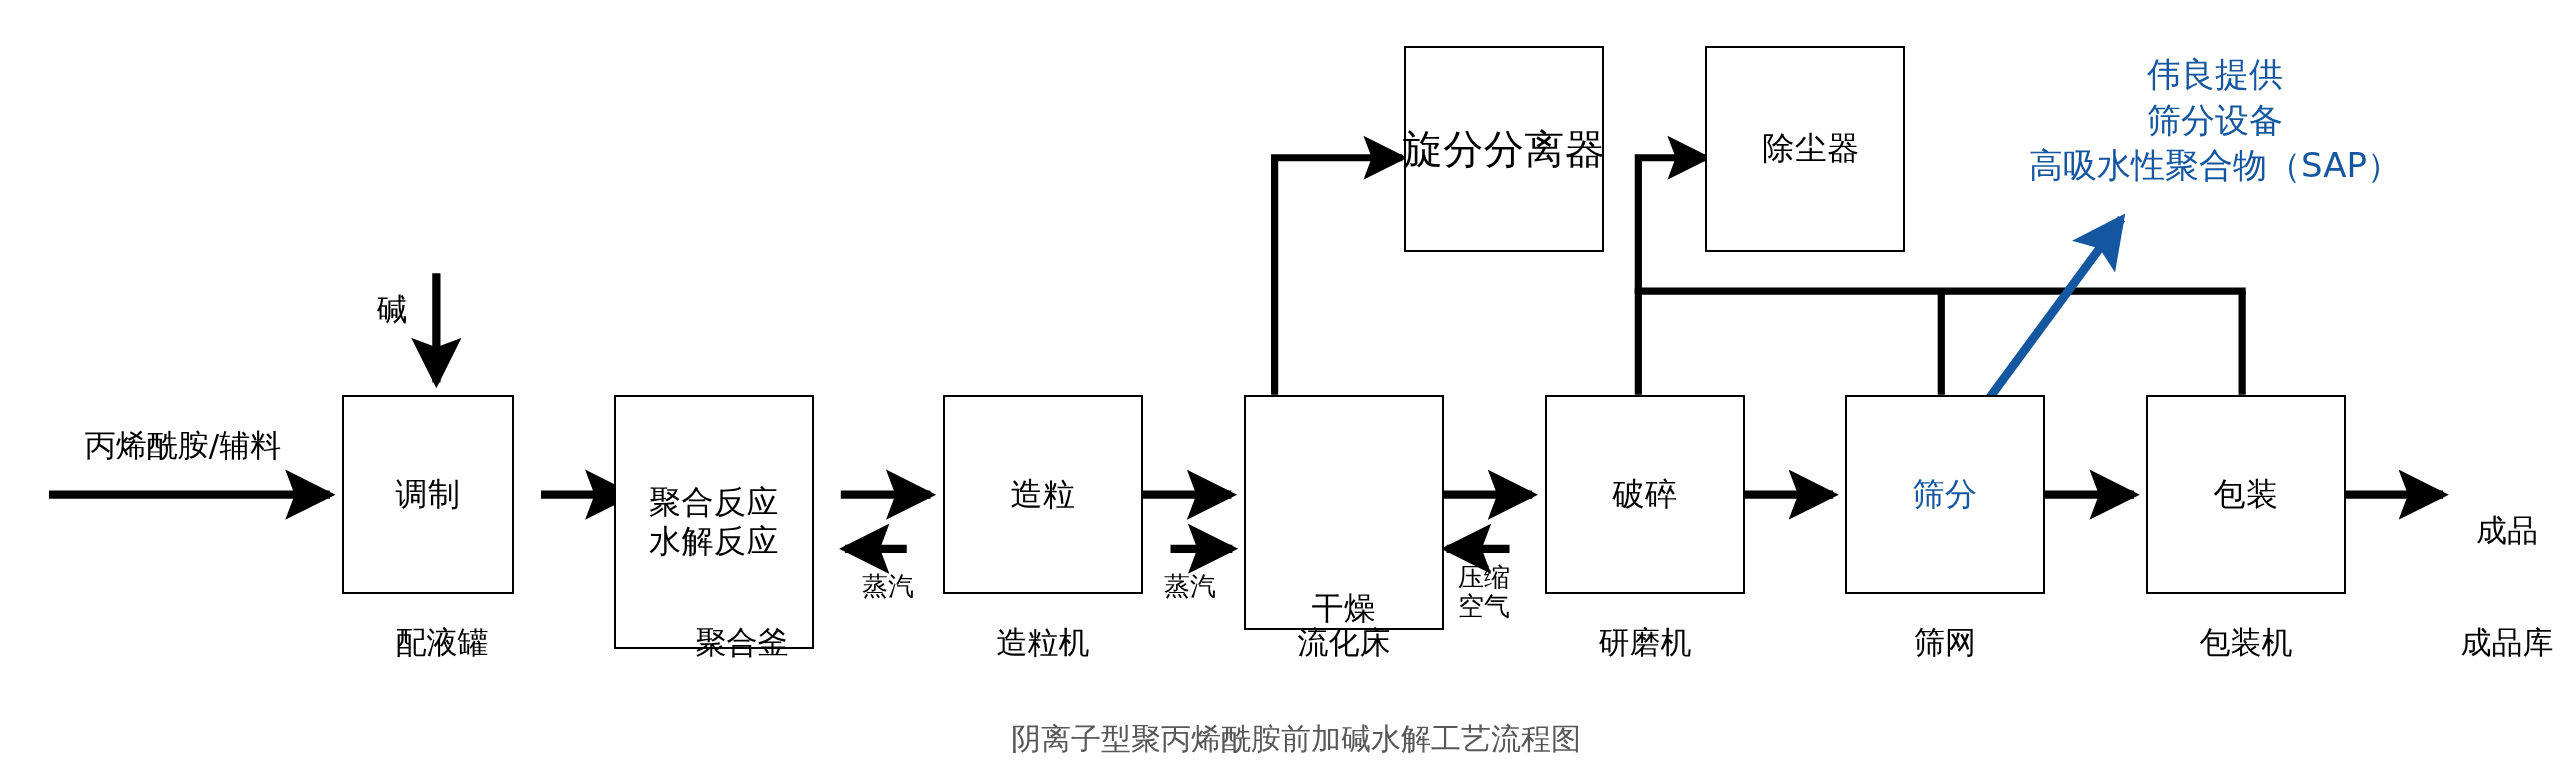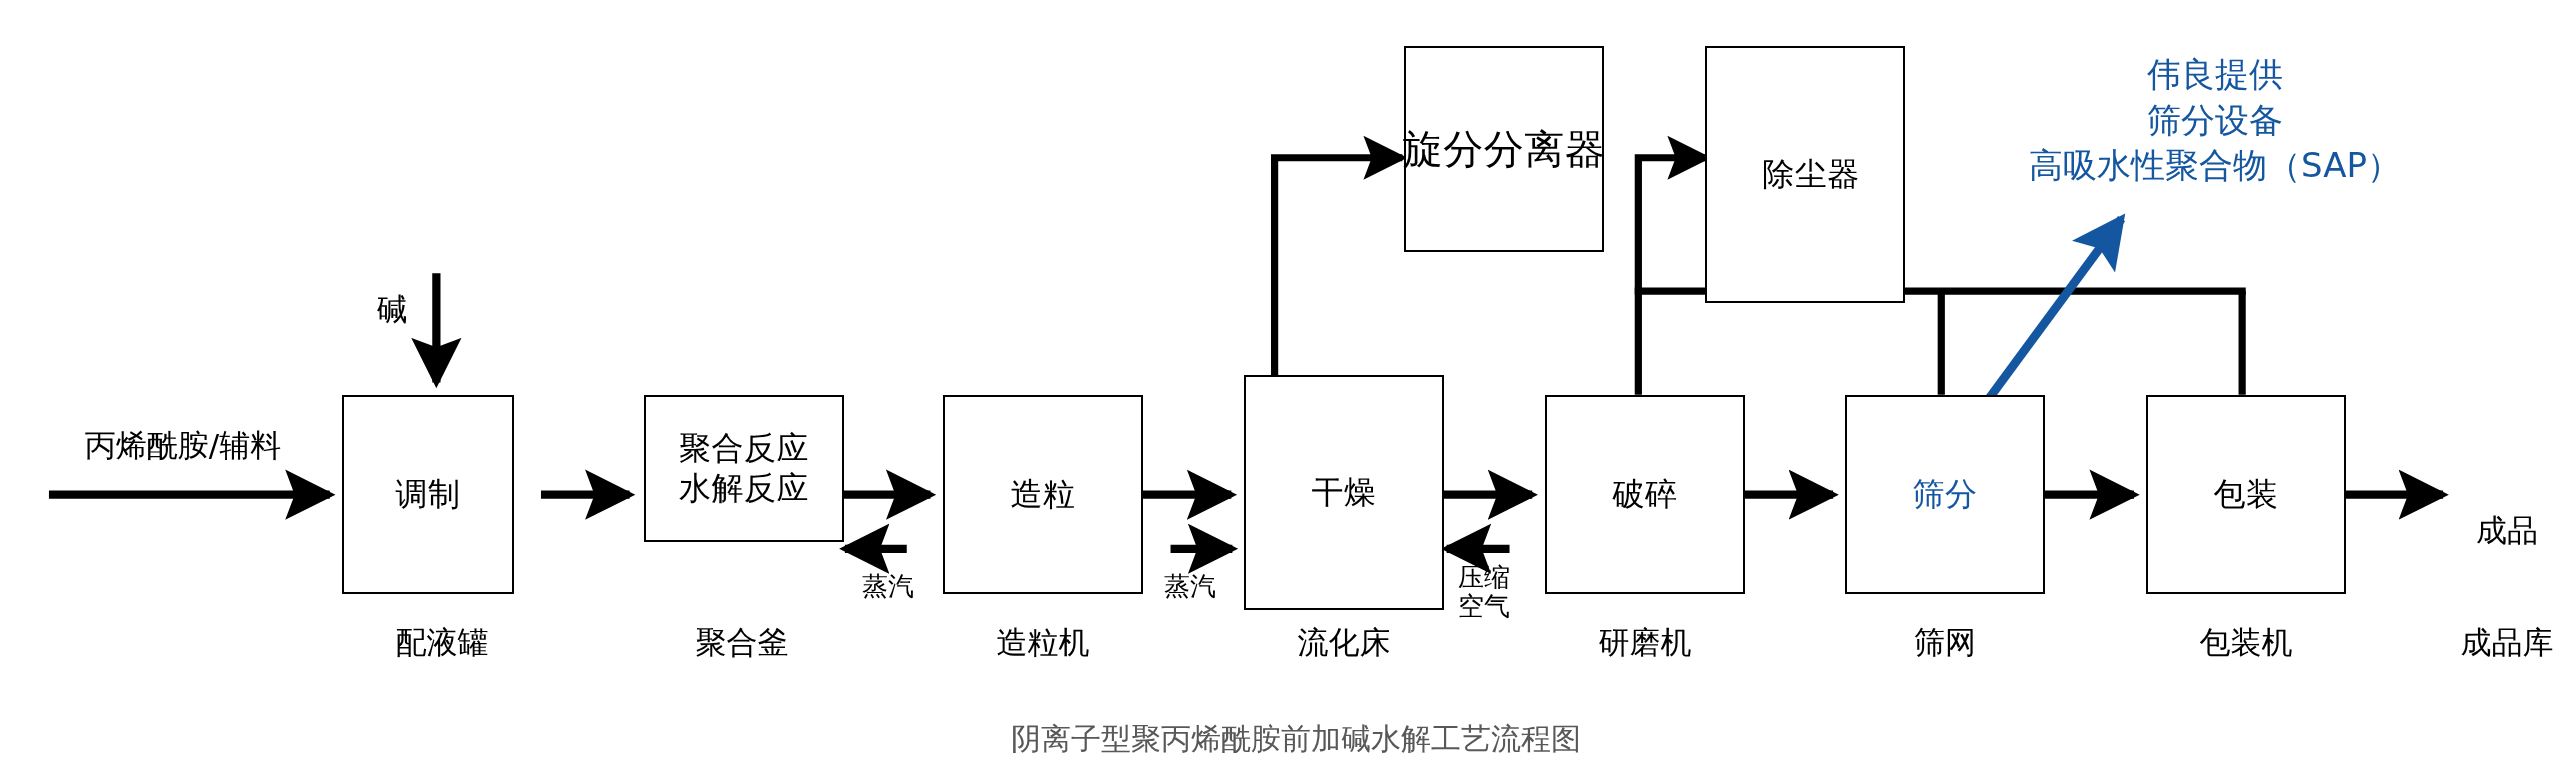--- a/index.html
+++ b/index.html
@@ -150,32 +150,32 @@
     <line x1="3788" y1="872" x2="4118" y2="424" stroke="#1457a0" stroke-width="17" marker-end="url(#ahb)"></line>
   </g>
 </svg>
 </div>
 
 <div class="node-box" style="left:342px; top:395px; width:172px; height:199px;">
   <div class="node-label">调制</div>
 </div>
 <div class="sub-label" style="left:442px; top:622px;text-align:right;">配液罐</div>
 
-<div class="node-box" style="left:644px; top:395px; width:200px; height:147px;">
+<div class="node-box" style="left:614px; top:395px; width:200px; height:254px;">
   <div class="node-label">聚合反应</div>
   <div class="node-label">水解反应</div>
 </div>
 <div class="sub-label" style="left:742px; top:622px;">聚合釜</div>
 
 <div class="node-box" style="left:943px; top:395px; width:200px; height:199px;">
   <div class="node-label">造粒</div>
 </div>
 <div class="sub-label" style="left:1043px; top:622px;">造粒机</div>
 
-<div class="node-box" style="left:1244px; top:375px; width:200px; height:235px;">
+<div class="node-box" style="left:1244px; top:395px; width:200px; height:235px;justify-content:flex-end;">
   <div class="node-label">干燥</div>
 </div>
 <div class="sub-label" style="left:1344px; top:622px;">流化床</div>
 
 <div class="node-box" style="left:1545px; top:395px; width:200px; height:199px;">
   <div class="node-label">破碎</div>
 </div>
 <div class="sub-label" style="left:1645px; top:622px;">研磨机</div>
 
 <div class="node-box" style="left:1845px; top:395px; width:200px; height:199px;">
@@ -185,21 +185,21 @@
 
 <div class="node-box" style="left:2146px; top:395px; width:200px; height:199px;">
   <div class="node-label">包装</div>
 </div>
 <div class="sub-label" style="left:2246px; top:622px;">包装机</div>
 
 <div class="node-box" style="left:1404px; top:46px; width:200px; height:206px;">
   <div class="node-label" style="font-size:40px;text-align:center;">旋分分离器</div>
 </div>
 
-<div class="node-box" style="left:1705px; top:46px; width:200px; height:257px;padding-left:12px;">
+<div class="node-box" style="left:1705px; top:46px; width:200px; height:206px;padding-left:12px;">
   <div class="node-label">除尘器</div>
 </div>
 
 <div class="io-label" style="left:183px; top:425px;">丙烯酰胺/辅料</div>
 
 <div class="io-label" style="left:392px; top:289px;">碱</div>
 
 <div class="io-label" style="left:2507px; top:477px;margin-top:33px;">成品</div>
 
 <div class="sub-label" style="left:2507px; top:622px;">成品库</div>

